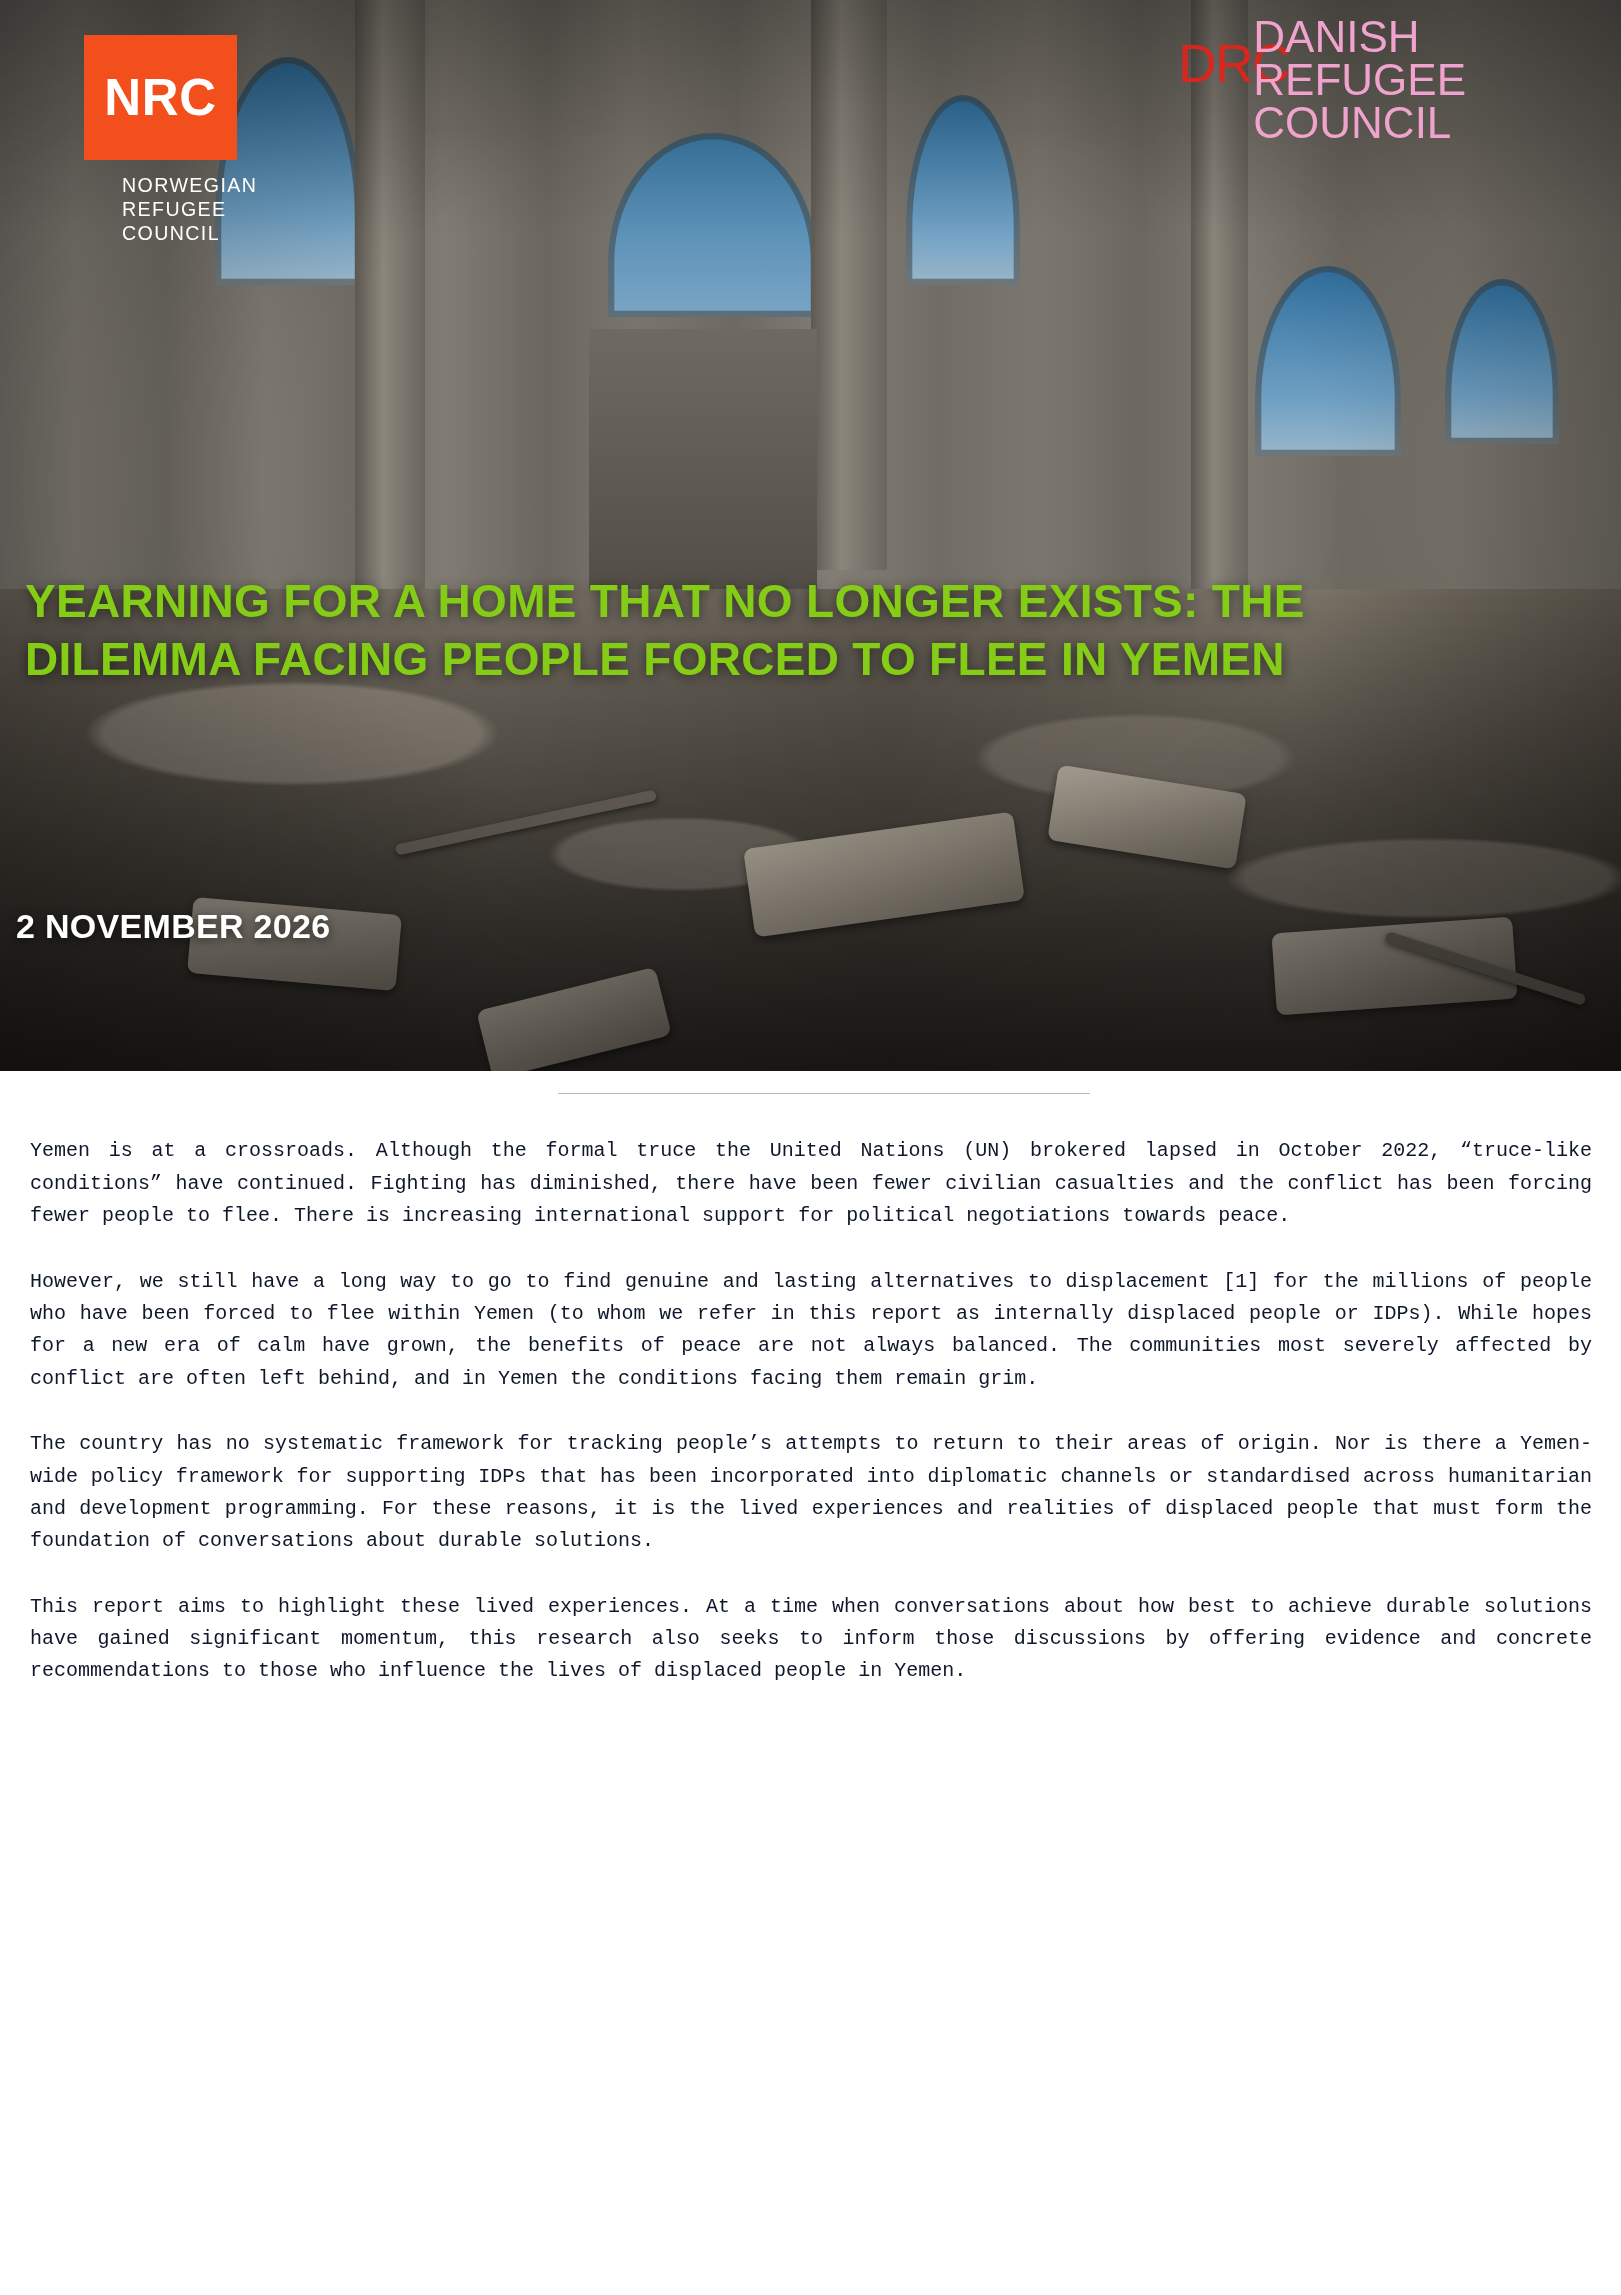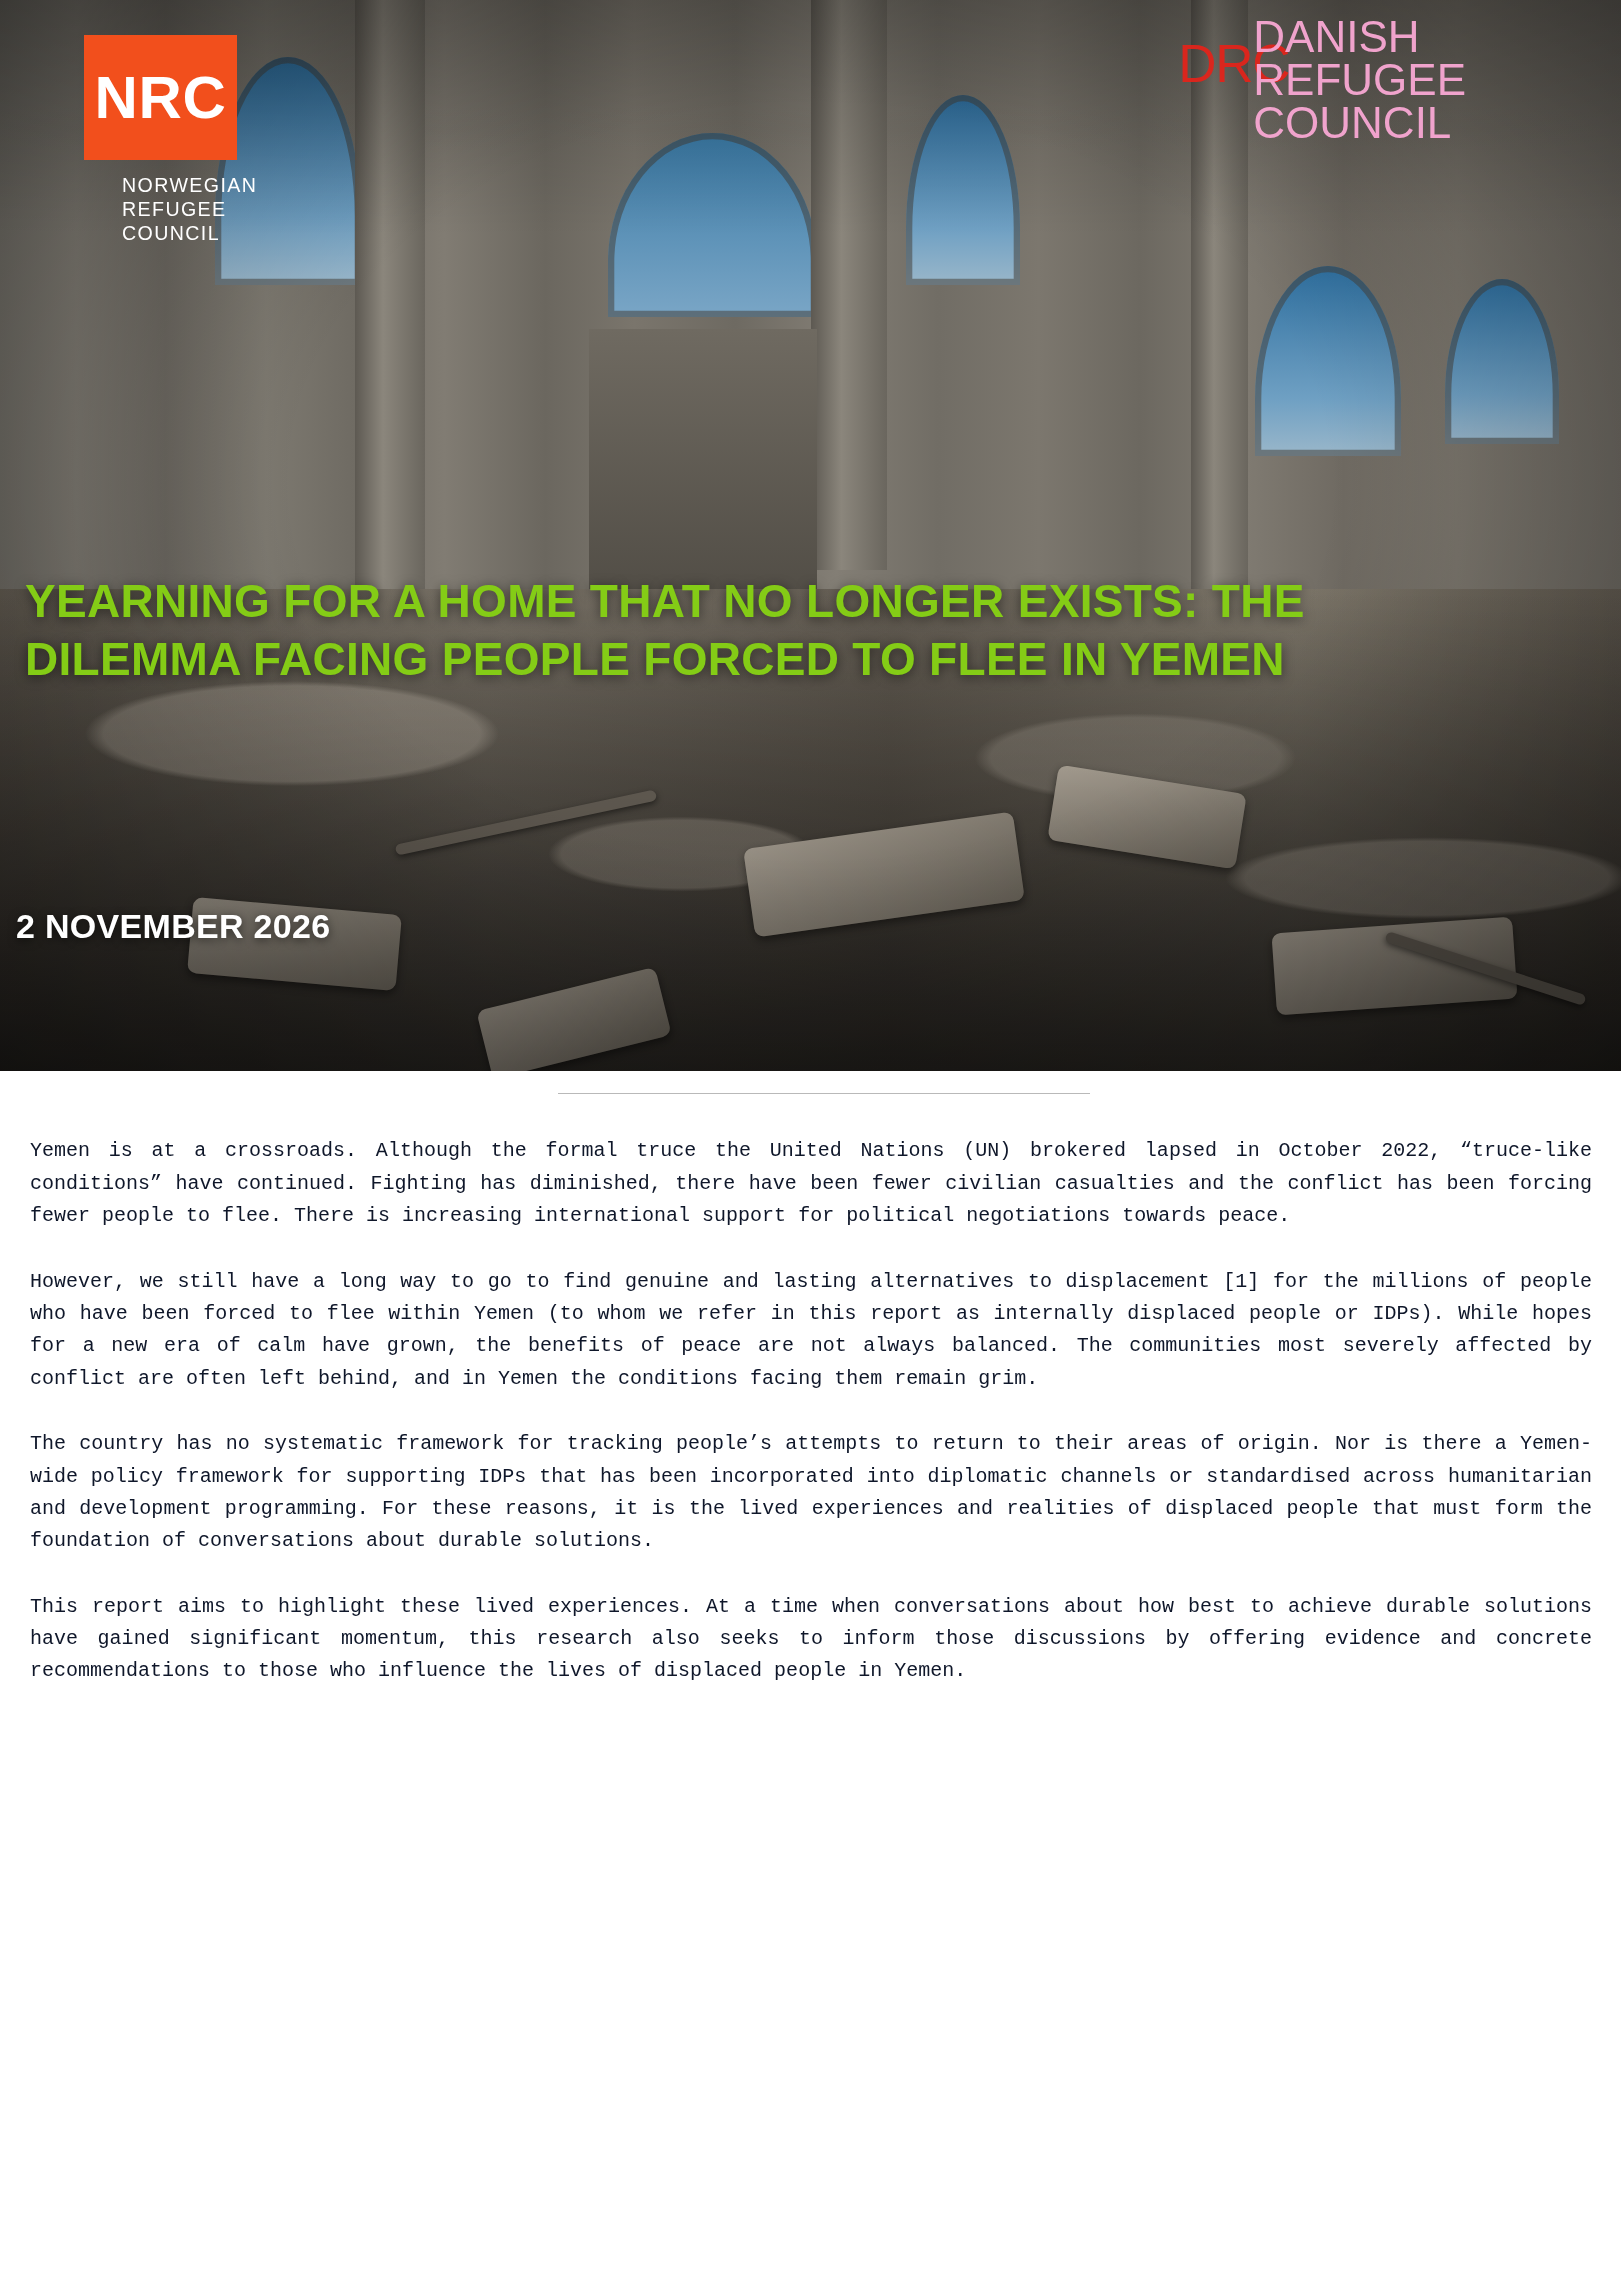--- a/index.html
+++ b/index.html
@@ -116,21 +116,21 @@
     width: 153px;
     height: 125px;
     background: #f24f1c;
     display: flex;
     align-items: center;
     justify-content: center;
   }
   .nrc-mark-text {
     color: #ffffff;
     font-weight: bold;
-    font-size: 60px;
+    font-size: 51px;
     letter-spacing: 0.6px;
     line-height: 1;
     text-align: center;
   }
   .nrc-caption {
     margin-top: 14px;
     color: #ffffff;
     font-size: 19.6px;
     letter-spacing: 1.4px;
     line-height: 1.22;

